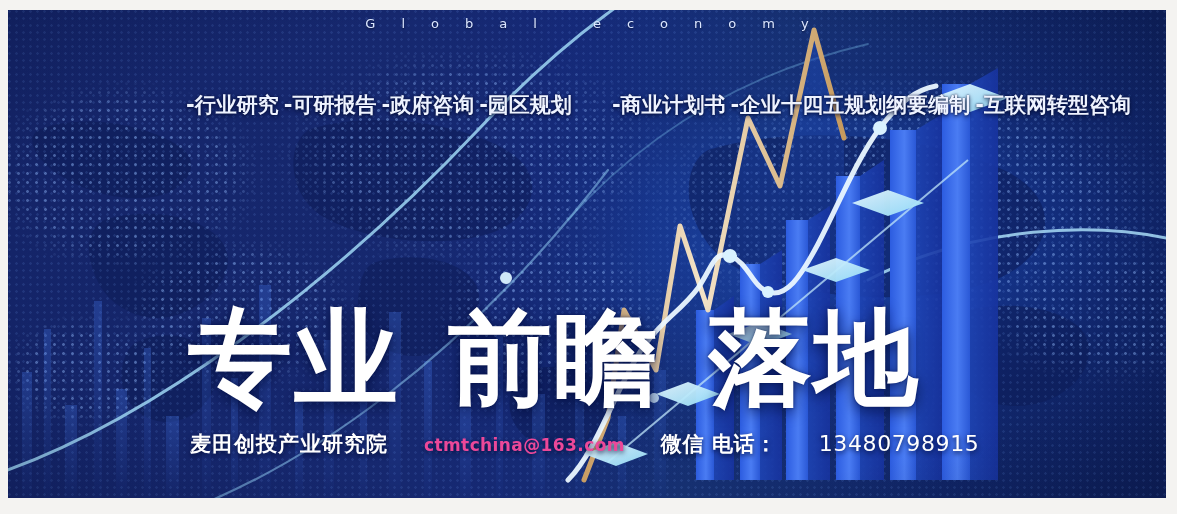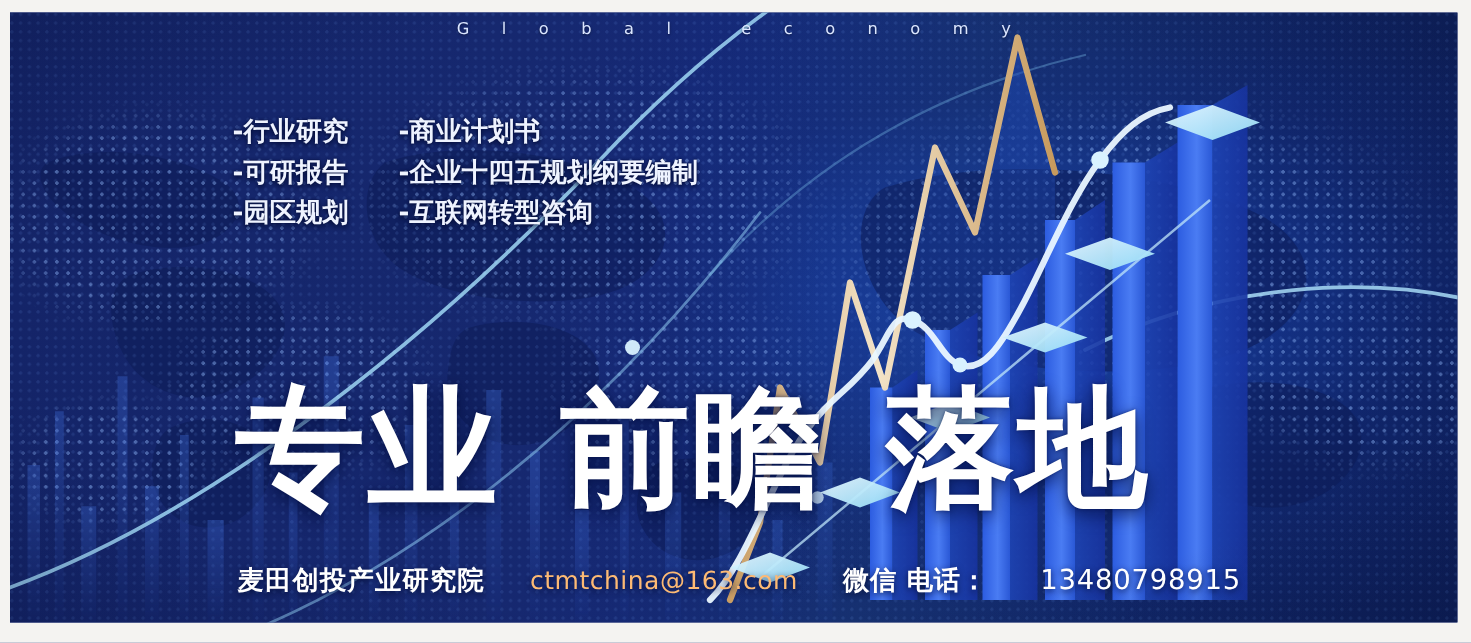--- a/index.html
+++ b/index.html
@@ -93,21 +93,21 @@
     text-indent:26px;
     font-weight:400;
     text-shadow:0 1px 2px rgba(0,0,0,.45);
     white-space:nowrap;
   }
 
   .services{
     position:absolute;left:178px;top:82px;
     display:flex;gap:40px;
   }
-  .svc-col{display:flex;flex-direction:column;gap:5px;}
+  .svc-col{display:flex;gap:5px;}
   .svc-item{
     color:#eef3ff;
     font-size:21px;
     font-weight:700;
     line-height:1.32;
     white-space:nowrap;
     text-shadow:0 2px 4px rgba(2,10,50,.8), 0 0 2px rgba(2,10,50,.9);
   }
 
   .headline{
@@ -117,30 +117,30 @@
     font-size:104px;
     font-weight:700;
     line-height:1;
     letter-spacing:2px;
     white-space:nowrap;
     text-shadow:0 4px 14px rgba(2,12,60,.75), 0 0 3px rgba(4,14,70,.6);
   }
   .headline .hl-word{display:block;}
 
   .footer-line{
-    position:absolute;left:182px;top:440px;
+    position:absolute;left:182px;top:420px;
     display:flex;align-items:baseline;gap:36px;
     white-space:nowrap;
   }
   .ft-org{
     color:#ffffff;font-size:21px;font-weight:700;letter-spacing:1px;
     text-shadow:0 2px 5px rgba(2,10,50,.85);
   }
   .ft-mail{
-    color:#fdba74;font-size:20px;font-weight:400;letter-spacing:.4px;
+    color:#ec4899;font-size:17px;font-weight:700;letter-spacing:.4px;
     text-shadow:0 2px 5px rgba(2,10,50,.85);
   }
   .ft-contact{
     color:#ffffff;font-size:21px;font-weight:700;letter-spacing:.6px;
     text-shadow:0 2px 5px rgba(2,10,50,.85);
   }
   .ft-contact .ft-phone{font-weight:400;font-size:22px;margin-left:42px;}
 
   
   .vignette{
@@ -289,20 +289,21 @@
     </div>
 
     <div class="vignette"></div>
 
     <div class="kicker">Global economy</div>
 
     <div class="services">
       <div class="svc-col">
         <div class="svc-item">-行业研究</div>
         <div class="svc-item">-可研报告</div>
+        <div class="svc-item">-政府咨询</div>
         <div class="svc-item">-园区规划</div>
       </div>
       <div class="svc-col">
         <div class="svc-item">-商业计划书</div>
         <div class="svc-item">-企业十四五规划纲要编制</div>
         <div class="svc-item">-互联网转型咨询</div>
       </div>
     </div>
 
     <div class="headline">

